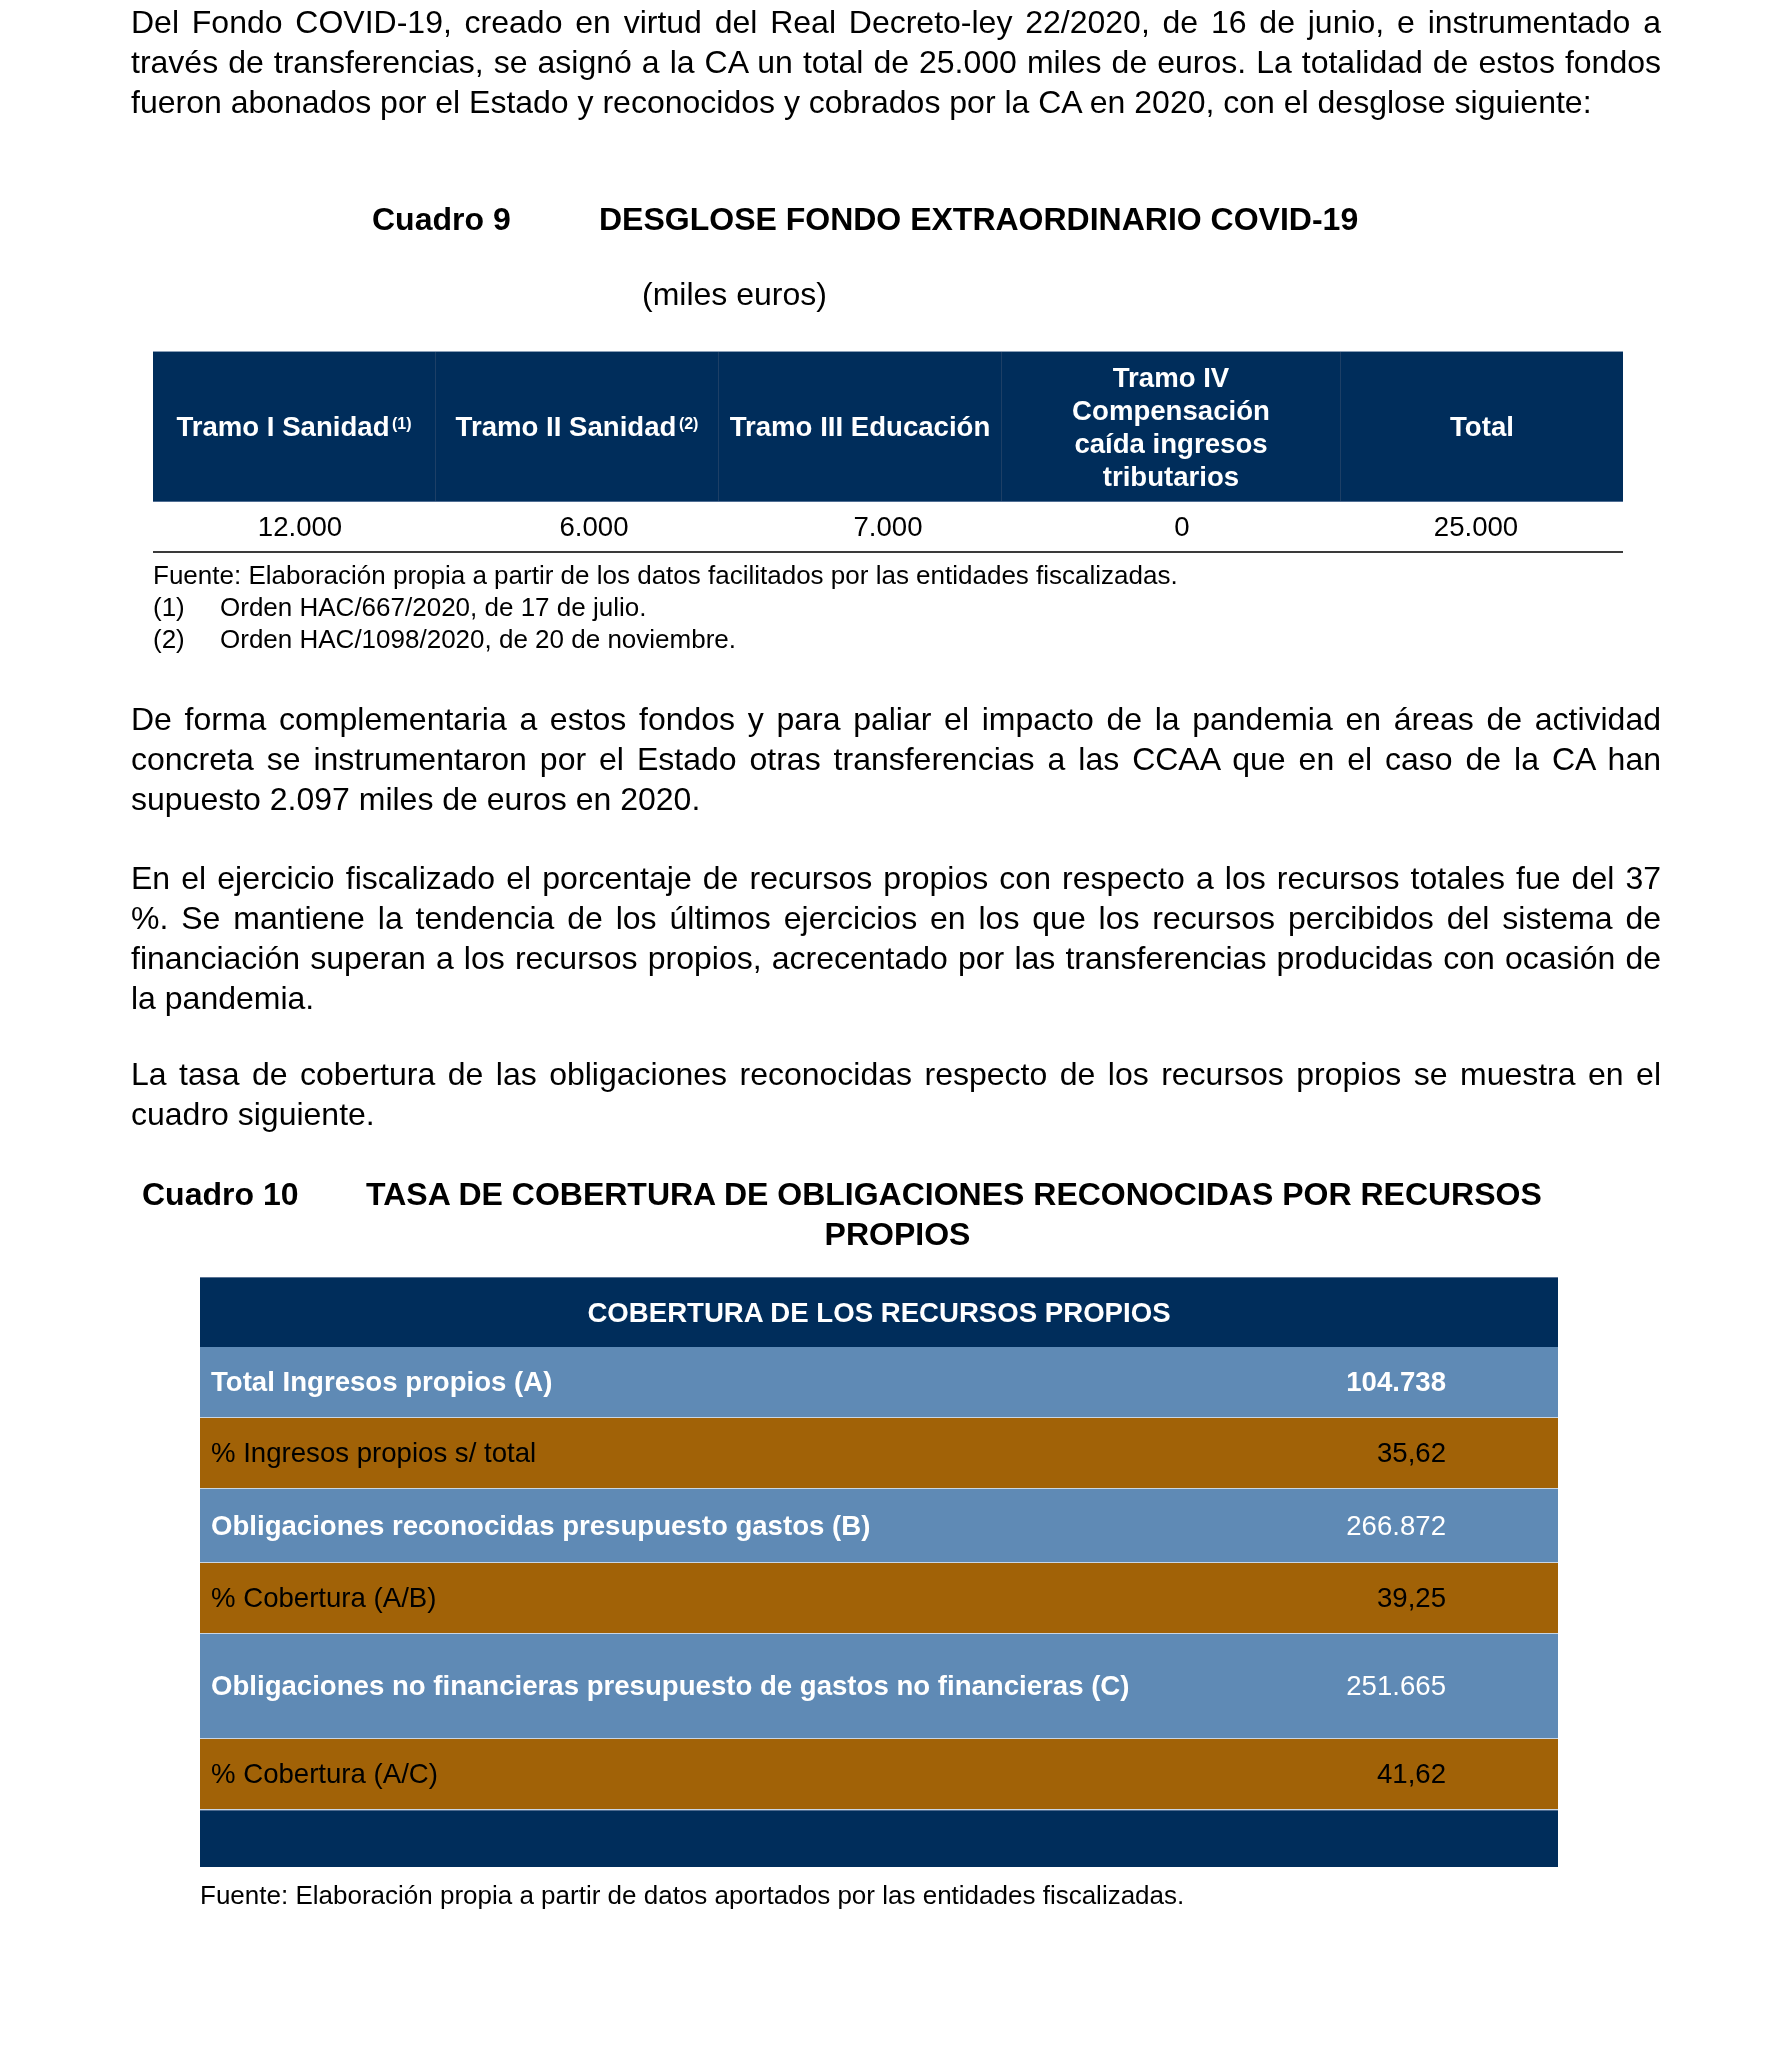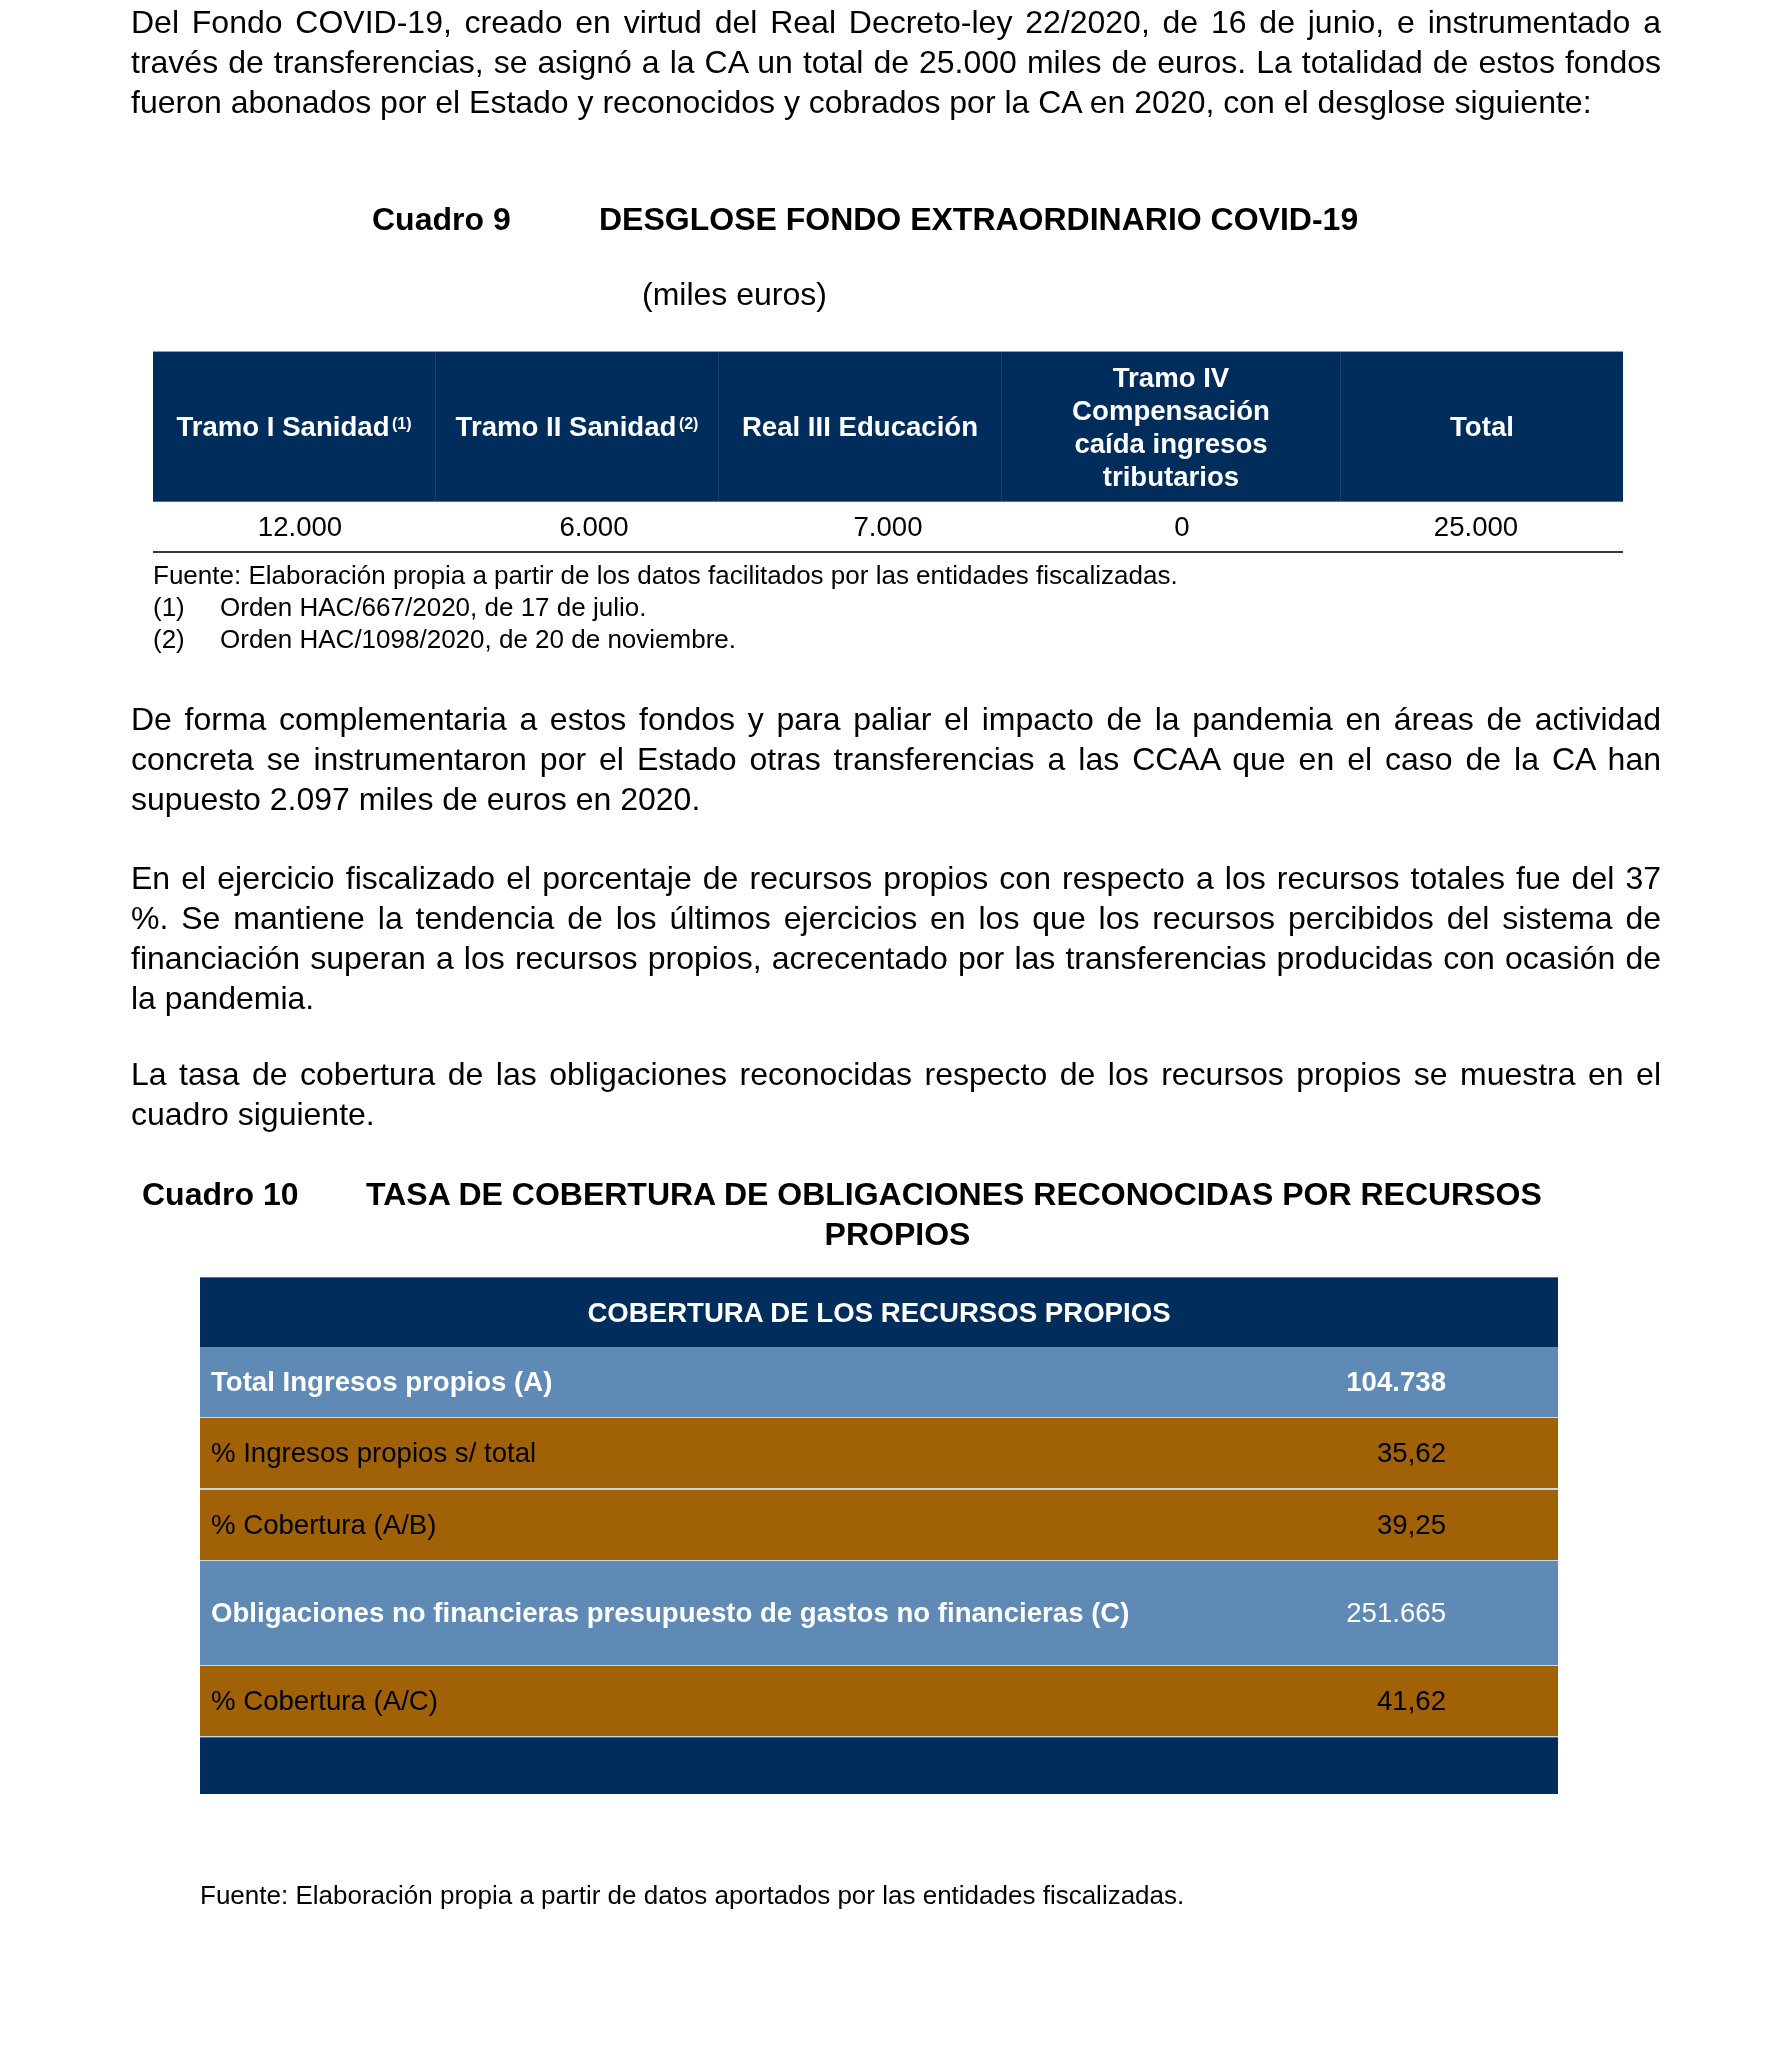--- a/index.html
+++ b/index.html
@@ -51,21 +51,21 @@
   <div class="t1-head">
     <div class="cell">
       <span>Tramo I Sanidad</span>
         <sup>(1)</sup>
     </div>
     <div class="cell">
       <span>Tramo II Sanidad</span>
         <sup>(2)</sup>
     </div>
     <div class="cell">
-      <span>Real III Educación</span>
+      <span>Tramo III Educación</span>
     </div>
     <div class="cell" style="padding:0 33px;text-align:center;">
       <span>Tramo IV Compensación caída ingresos tributarios</span>
     </div>
     <div class="cell">
       <span>Total</span>
     </div>
   </div>
   <div class="t1-row">
     <div class="cell">12.000</div>
@@ -100,20 +100,24 @@
   <div class="t2-head">COBERTURA DE LOS RECURSOS PROPIOS</div>
 
   <div class="t2-row blue" style="height:70px;">
     <div class="lbl bold">Total Ingresos propios  (A)</div>
     <div class="val bold">104.738</div>
   </div>
   <div class="t2-row white" style="height:72px;">
     <div class="lbl">% Ingresos propios s/ total</div>
     <div class="val">35,62</div>
   </div>
+  <div class="t2-row blue" style="height:73px;">
+    <div class="lbl bold">Obligaciones reconocidas presupuesto gastos (B)</div>
+    <div class="val">266.872</div>
+  </div>
   <div class="t2-row white" style="height:72px;">
     <div class="lbl">% Cobertura (A/B)</div>
     <div class="val">39,25</div>
   </div>
   <div class="t2-row blue" style="height:104px;">
     <div class="lbl bold" style="padding-right:0; width:971px;">Obligaciones no financieras presupuesto de gastos no financieras (C)</div>
     <div class="val">251.665</div>
   </div>
   <div class="t2-row white" style="height:72px;">
     <div class="lbl">% Cobertura (A/C)</div>

